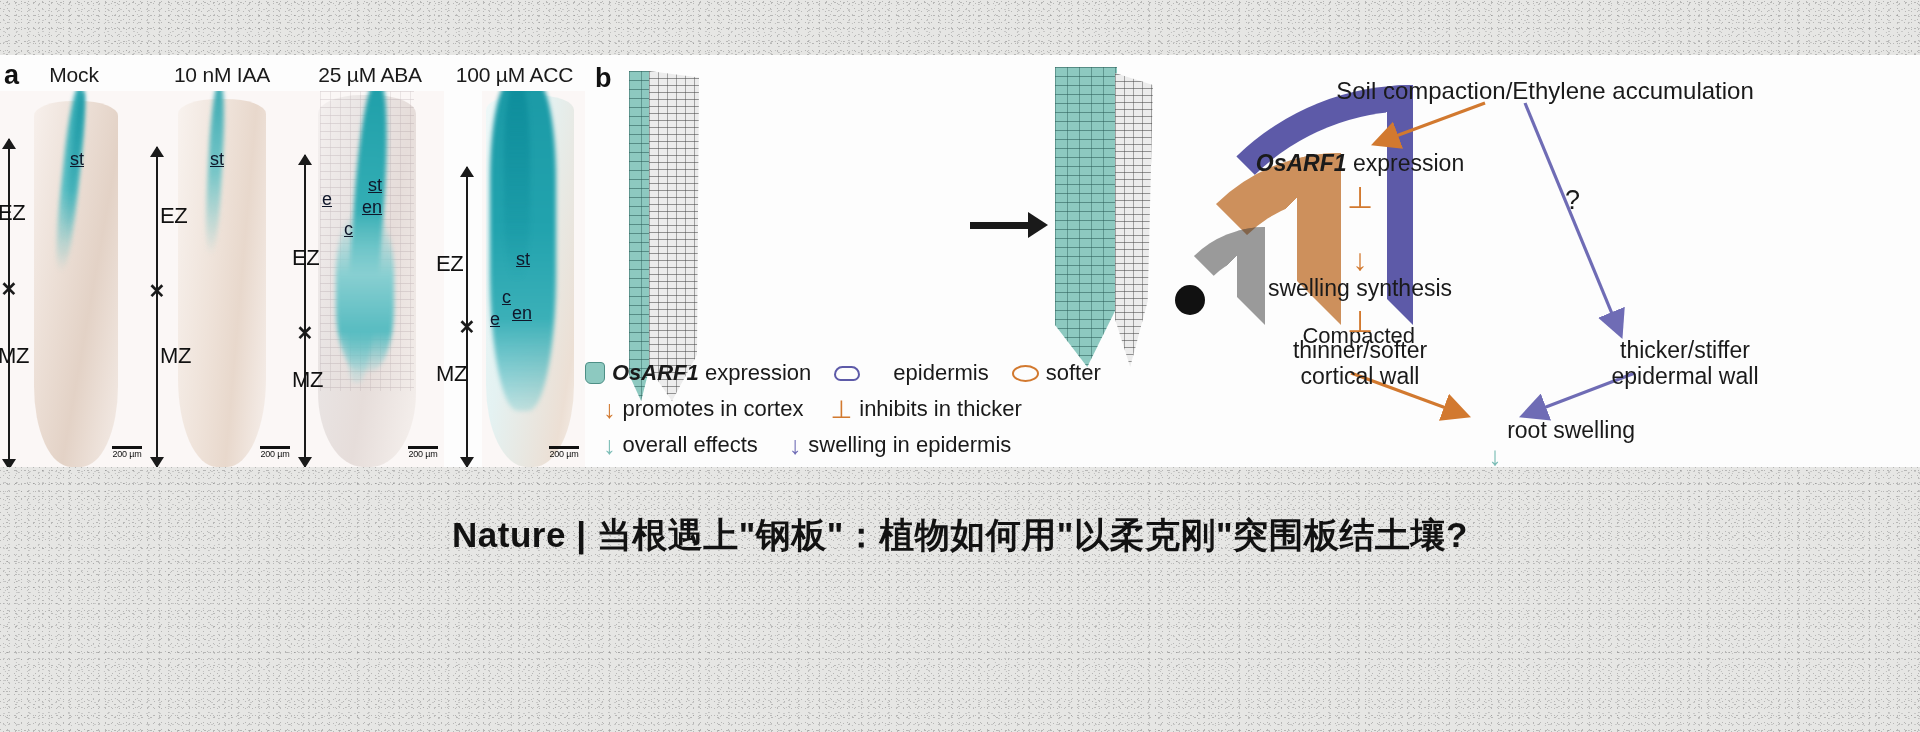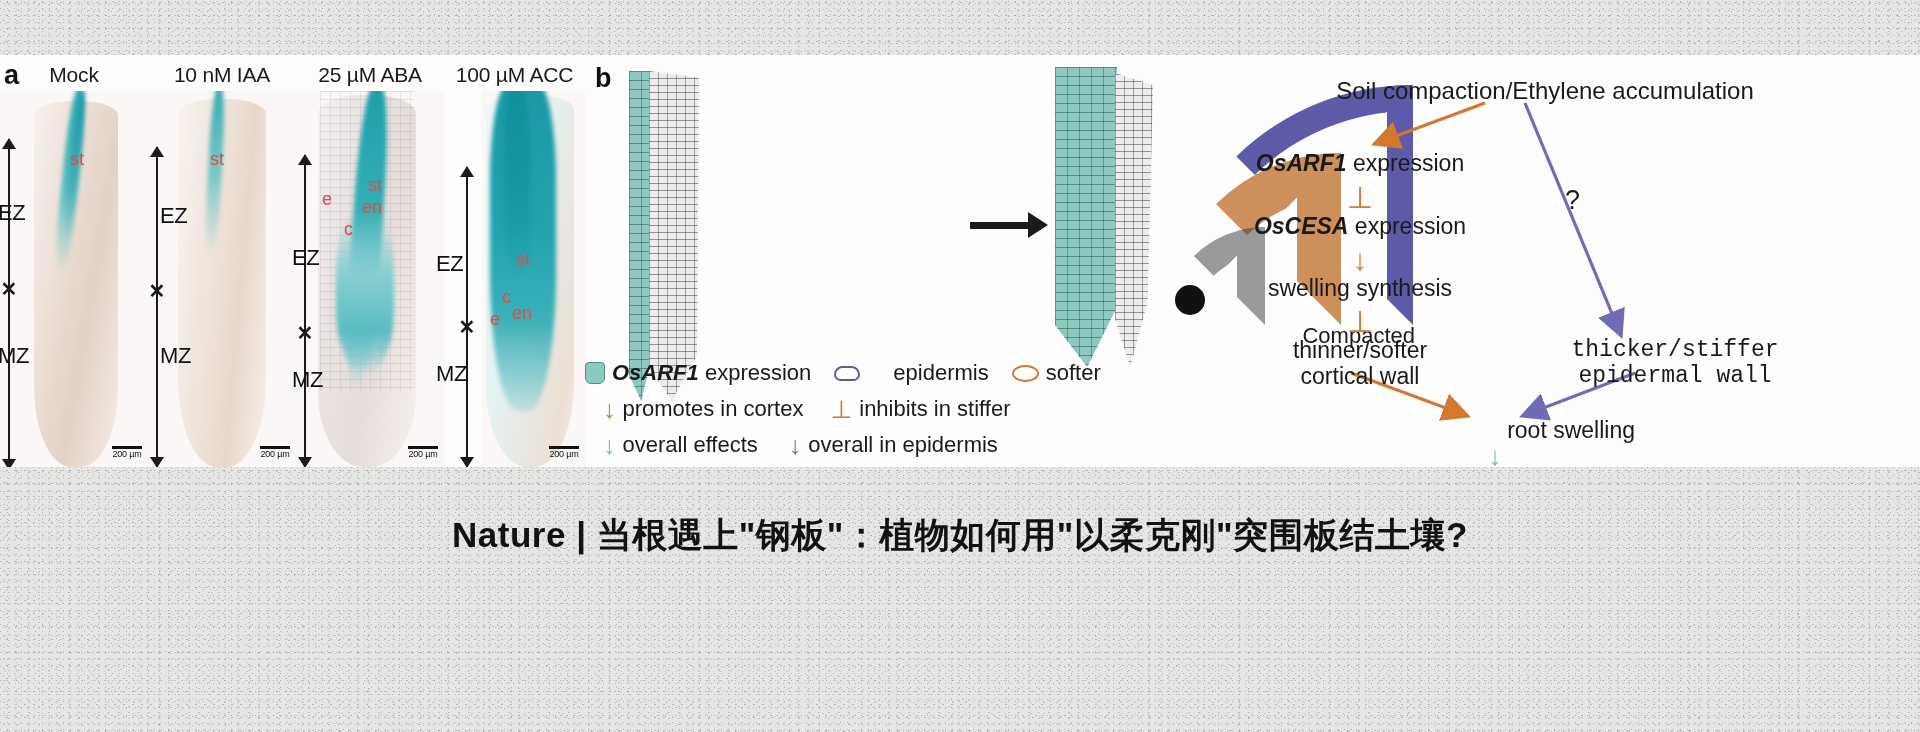--- a/index.html
+++ b/index.html
@@ -80,22 +80,22 @@
   .zone-axis .tip-dn { bottom: -1px; border-top: 11px solid #1a1a1a; }
   .zone-axis .xmark {
     position: absolute; left: -3px; width: 20px; height: 20px;
     font-size: 20px; line-height: 20px; color: #1a1a1a; font-weight: 600;
     text-align: center;
   }
   .zone-label {
     position: absolute; font-size: 22px; color: #111; letter-spacing: -0.3px;
   }
   .tissue-label {
-    position: absolute; font-size: 18px; color: #ef4444;
-    text-underline-offset: 1px;
+    position: absolute; font-size: 18px; color: #0f172a;
+    text-decoration: underline; text-underline-offset: 1px;
   }
 
   
   #panel-b { position:absolute; left:585px; top:0; width:1335px; height:412px; }
 
   .root-longi { position: absolute; }
   .root-longi .teal-face, .root-longi .grey-face { position: absolute; top: 0; height: 100%; }
   .cell-grid-teal {
     background-color: #8dc9c0;
     background-image:
@@ -355,32 +355,32 @@
         </span>
       </div>
 
       <div class="legend-row" style="padding-left:18px;">
         <span class="legend-item">
           <span class="gly orange">↓</span>
           <span>promotes in cortex</span>
         </span>
         <span class="legend-item" style="margin-left:18px;">
           <span class="gly orange">⊥</span>
-          <span>inhibits in stiffer</span>
+          <span>inhibits in thicker</span>
         </span>
       </div>
 
       <div class="legend-row" style="padding-left:18px;">
         <span class="legend-item">
           <span class="gly teal">↓</span>
           <span>overall effects</span>
         </span>
         <span class="legend-item" style="margin-left:22px;">
           <span class="gly purple">↓</span>
-          <span>overall in epidermis</span>
+          <span>swelling in epidermis</span>
         </span>
       </div>
     </div>
 
     <div id="flow">
 
       <svg class="flow-svg" viewBox="0 0 755 412" preserveAspectRatio="none">
         <defs>
           <marker id="ah-o" markerWidth="9" markerHeight="9" refX="7" refY="4.5" orient="auto">
             <path d="M0,0 L9,4.5 L0,9 z" fill="#d2792f"></path>
@@ -399,34 +399,31 @@
         <line x1="470" y1="318" x2="360" y2="360" stroke="#6f6cb5" stroke-width="3.2" marker-end="url(#ah-p)"></line>
       </svg>
 
       <div class="flow-node" style="left:35px; top:22px; width:690px; font-size:24px;text-align:center;">Soil compaction/Ethylene accumulation</div>
 
       <div class="flow-node" style="left:30px; top:95px; width:330px;">
         <i>OsARF1</i><span> expression</span>
       </div>
       <div class="flow-gly orange" style="left:30px; top:128px; width:330px;">⊥</div>
 
-      <div class="flow-node" style="left:30px; top:158px; width:330px;">
-        <i>OsCESA</i><span> expression</span>
-      </div>
       <div class="flow-gly orange" style="left:30px; top:190px; width:330px;">↓</div>
 
       <div class="flow-node" style="left:30px; top:220px; width:330px;">swelling synthesis</div>
       <div class="flow-gly orange" style="left:30px; top:252px; width:330px;">⊥</div>
 
       <div class="flow-node" style="left:30px; top:282px; width:330px; white-space:pre-line;">thinner/softer
 cortical wall</div>
 
       <span class="flow-qmark" style="left:400px; top:130px;">?</span>
 
-      <div class="flow-node" style="left:345px; top:282px; width:330px; white-space:pre-line;font-family:Liberation Mono, monospace;">thicker/stiffer
+      <div class="flow-node" style="left:355px; top:282px; width:330px; white-space:pre-line;">thicker/stiffer
 epidermal wall</div>
 
       <div class="flow-node" style="left:190px; top:362px; width:280px;text-align:right;">root swelling</div>
       <div class="flow-gly teal" style="left:190px; top:388px; width:280px; font-size:26px;">↓</div>
 
     </div>
   </div>
 </div>
 
 <div id="title-bar">

